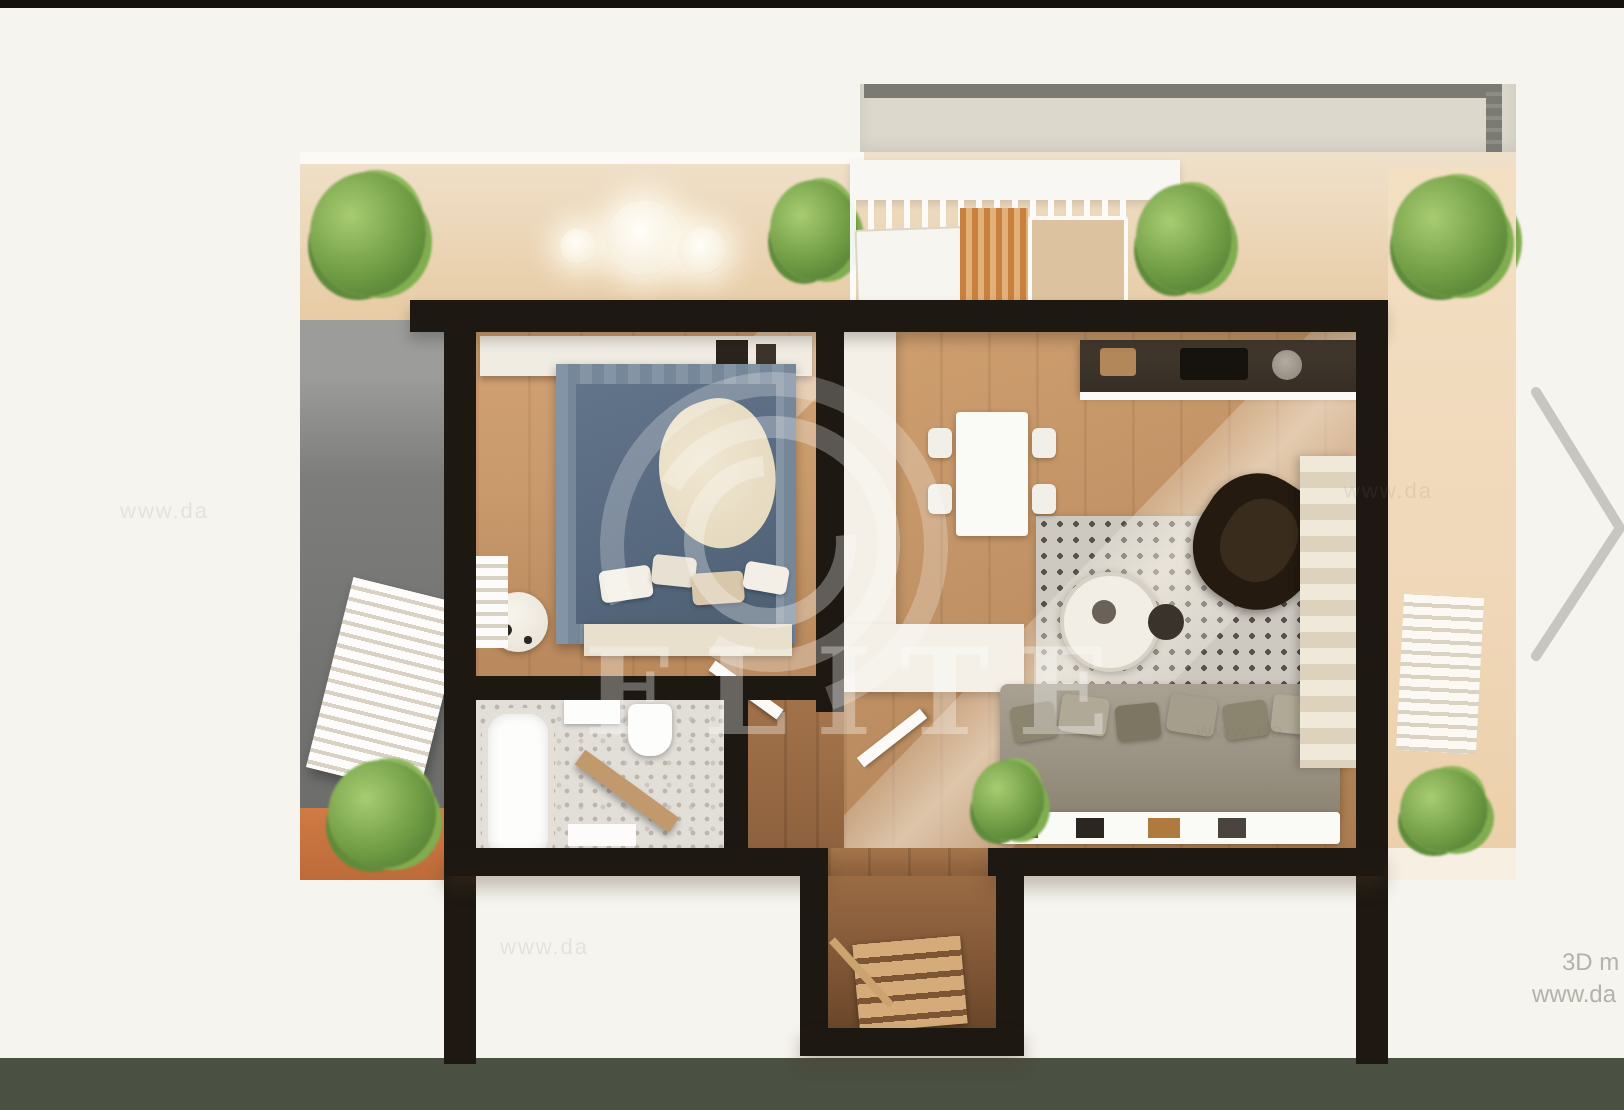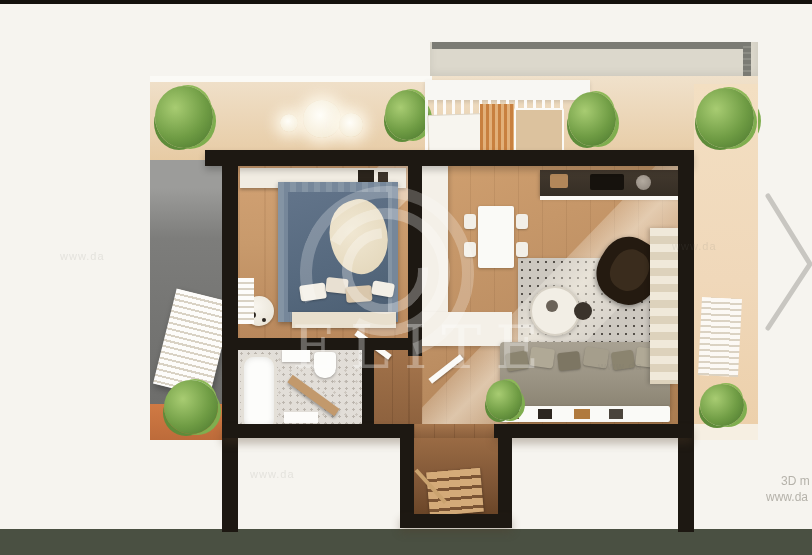--- a/index.html
+++ b/index.html
@@ -162,21 +162,21 @@
   <div class="wall" style="left:362px;top:350px;width:12px;height:86px;"></div>
   <div class="wall" style="left:222px;top:424px;width:190px;height:14px;box-shadow:0 6px 9px rgba(80,60,40,.3);"></div>
   <div class="wall" style="left:494px;top:424px;width:198px;height:14px;box-shadow:0 6px 9px rgba(80,60,40,.3);"></div>
   <div class="wall" style="left:400px;top:424px;width:14px;height:104px;"></div>
   <div class="wall" style="left:498px;top:424px;width:14px;height:104px;"></div>
   <div class="wall" style="left:400px;top:514px;width:112px;height:14px;box-shadow:0 5px 8px rgba(80,60,40,.3);"></div>
 
   <div class="abs" style="left:300px;top:186px;width:150px;height:150px;border:12px solid rgba(255,255,255,.24);border-bottom-color:transparent;border-radius:50%;transform:rotate(25deg);"></div>
   <div class="abs" style="left:322px;top:208px;width:106px;height:106px;border:11px solid rgba(255,255,255,.28);border-left-color:transparent;border-radius:50%;transform:rotate(-15deg);"></div>
   <div class="abs" style="left:342px;top:228px;width:66px;height:66px;border:10px solid rgba(255,255,255,.3);border-top-color:transparent;border-radius:50%;transform:rotate(40deg);"></div>
-  <div id="wm-text" class="abs" style="left:292px;top:312px;">ELITE</div>
+  <div id="wm-text" class="abs" style="left:292px;top:312px;font-weight:bold;">ELITE</div>
 
   <div class="tile-mark" style="left:60px;top:250px;">www.da</div>
   <div class="tile-mark" style="left:250px;top:468px;">www.da</div>
   <div class="tile-mark" style="left:598px;top:360px;">www.da</div>
   <div class="tile-mark" style="left:672px;top:240px;">www.da</div>
 
   <svg class="abs" style="left:756px;top:188px;cursor:pointer;" width="56" height="148" viewBox="0 0 56 148">
     <polyline points="12,8 54,76 12,140" fill="none" stroke="var(--chevron,#c8c6c1)" stroke-width="5" stroke-linecap="round" stroke-linejoin="round"></polyline>
   </svg>
 

